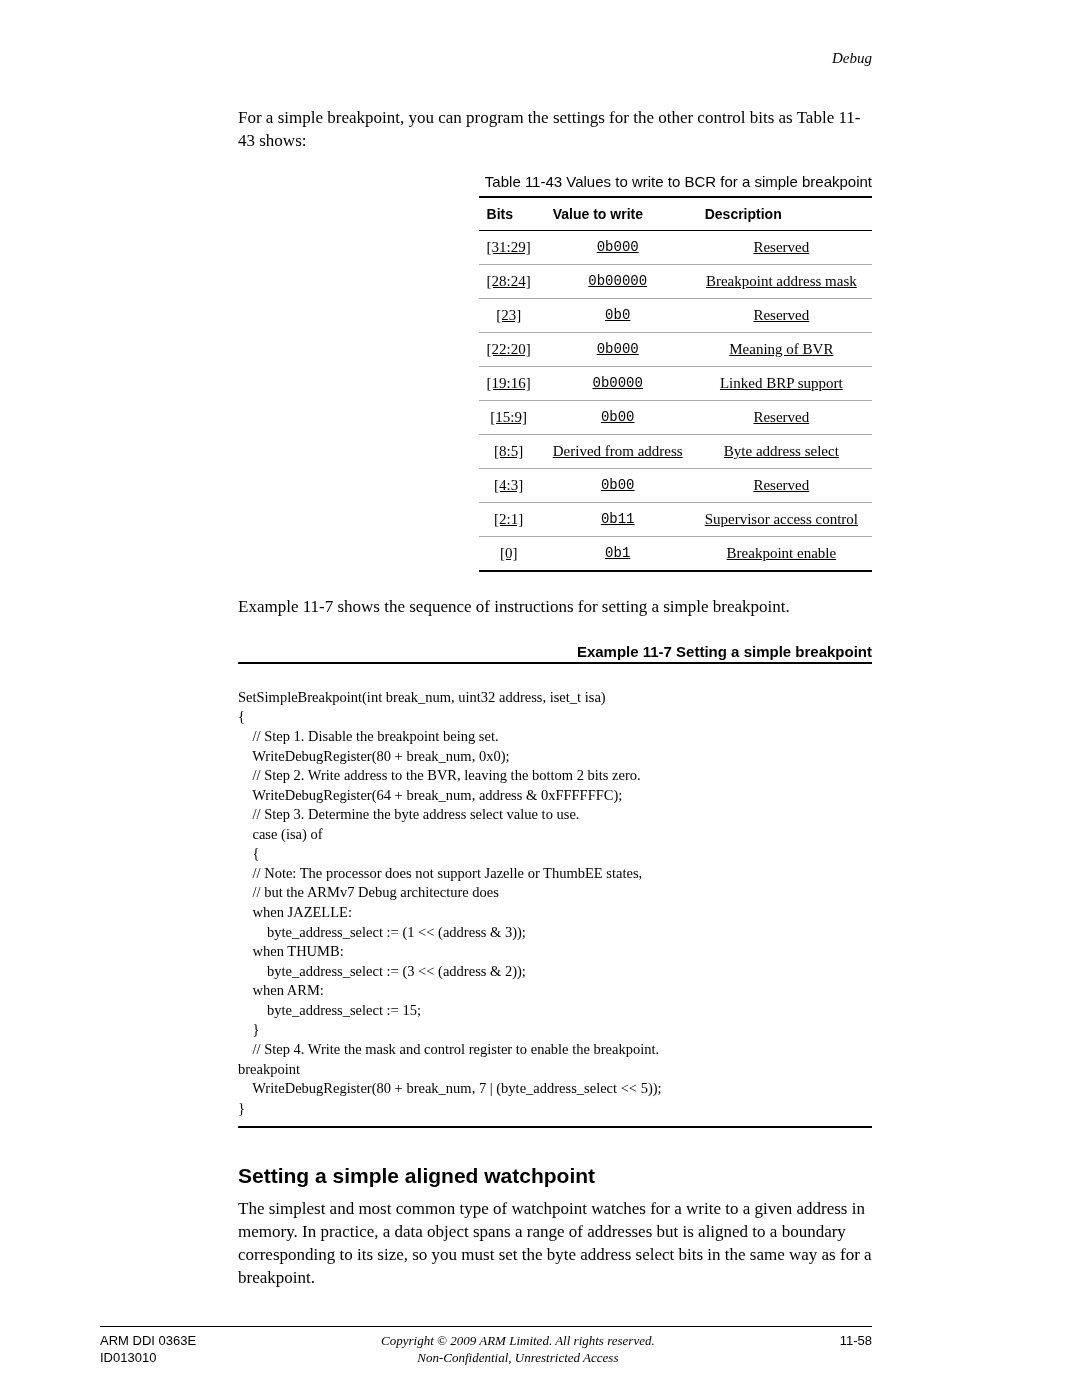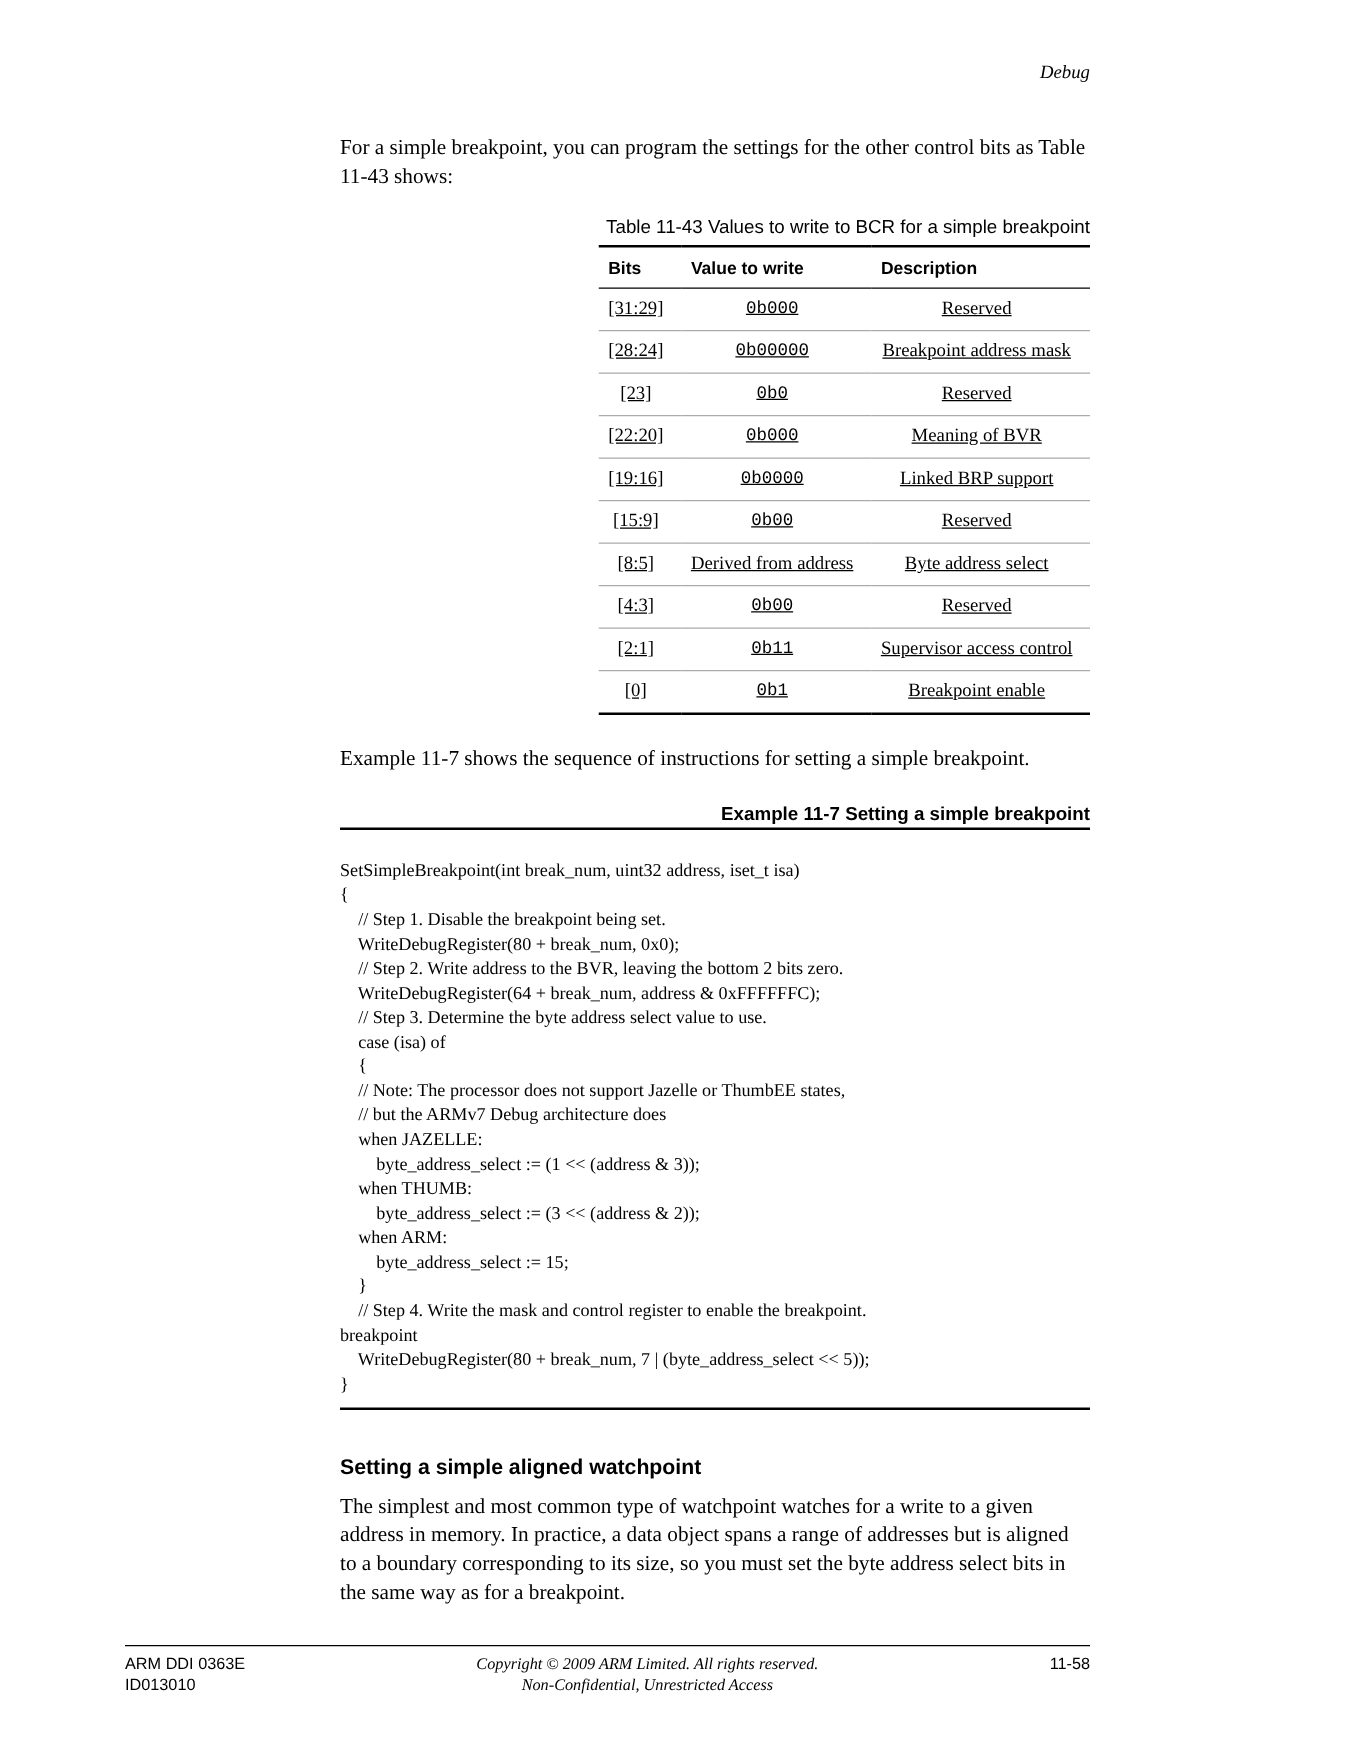--- a/index.html
+++ b/index.html
@@ -4,21 +4,21 @@
 <style>
   body {
     margin: 0;
     padding: 0;
     font-family: "Times New Roman", Times, serif;
     background: #fff;
     color: #000;
     width: 1080px;
   }
   .page {
-    padding: 50px 100px 40px 102px;
+    padding: 50px 100px 40px 68px;
     box-sizing: border-box;
     width: 972px;
     min-height: 1397px;
     position: relative;
   }
   .header-section-label {
     text-align: right;
     font-style: italic;
     font-size: 15px;
     margin-bottom: 40px;
@@ -84,28 +84,28 @@
   pre.code {
     font-family: Liberation Serif, serif;
     font-size: 14.5px;
     line-height: 1.35;
     white-space: pre;
     margin: 24px 0 8px 0;
   }
   h4.sub {
     font-family: Arial, Helvetica, sans-serif;
     font-weight: bold;
-    font-size: 17px;
+    font-size: 21px;
     margin: 36px 0 10px 0;
   }
   .footer {
     position: absolute;
     left: 100px;
     right: 100px;
-    bottom: 40px;
+    bottom: 30px;
     border-top: 1px solid #000;
     padding-top: 6px;
     font-size: 13px;
     display: flex;
     justify-content: space-between;
     align-items: flex-start;
   }
   .footer .left {
     text-align: left;
     font-family: Arial, Helvetica, sans-serif;

